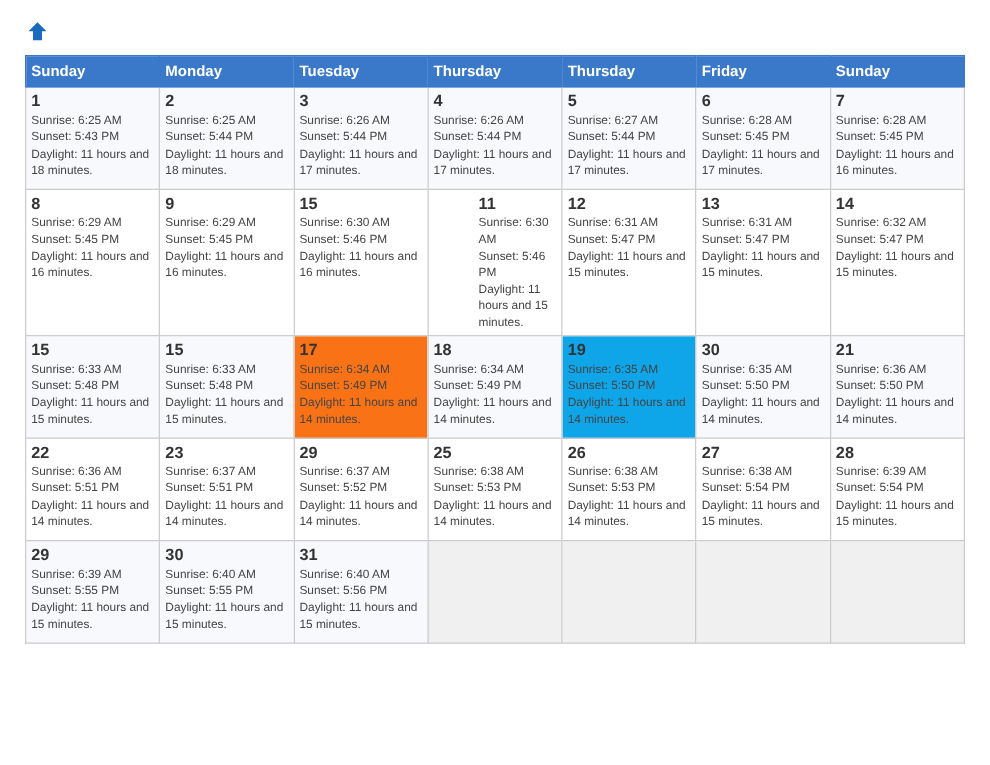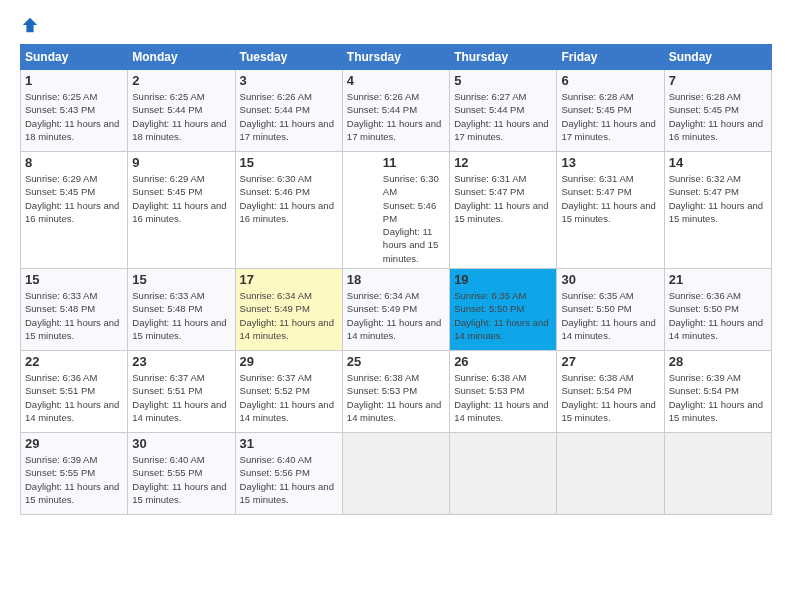--- a/index.html
+++ b/index.html
@@ -222,21 +222,21 @@
             <div class="day-info" style="white-space: pre-line;">Sunrise: 6:33 AM
 Sunset: 5:48 PM
 Daylight: 11 hours and 15 minutes.</div>
           </td>
           <td style="background: rgb(247, 249, 252);">
             <span class="day-number">15</span>
             <div class="day-info" style="white-space: pre-line;">Sunrise: 6:33 AM
 Sunset: 5:48 PM
 Daylight: 11 hours and 15 minutes.</div>
           </td>
-          <td style="background: #fef9c3;">
+          <td style="background: #f97316;">
             <span class="day-number">17</span>
             <div class="day-info" style="white-space: pre-line;">Sunrise: 6:34 AM
 Sunset: 5:49 PM
 Daylight: 11 hours and 14 minutes.</div>
           </td>
           <td style="background: rgb(247, 249, 252);">
             <span class="day-number">18</span>
             <div class="day-info" style="white-space: pre-line;">Sunrise: 6:34 AM
 Sunset: 5:49 PM
 Daylight: 11 hours and 14 minutes.</div>

